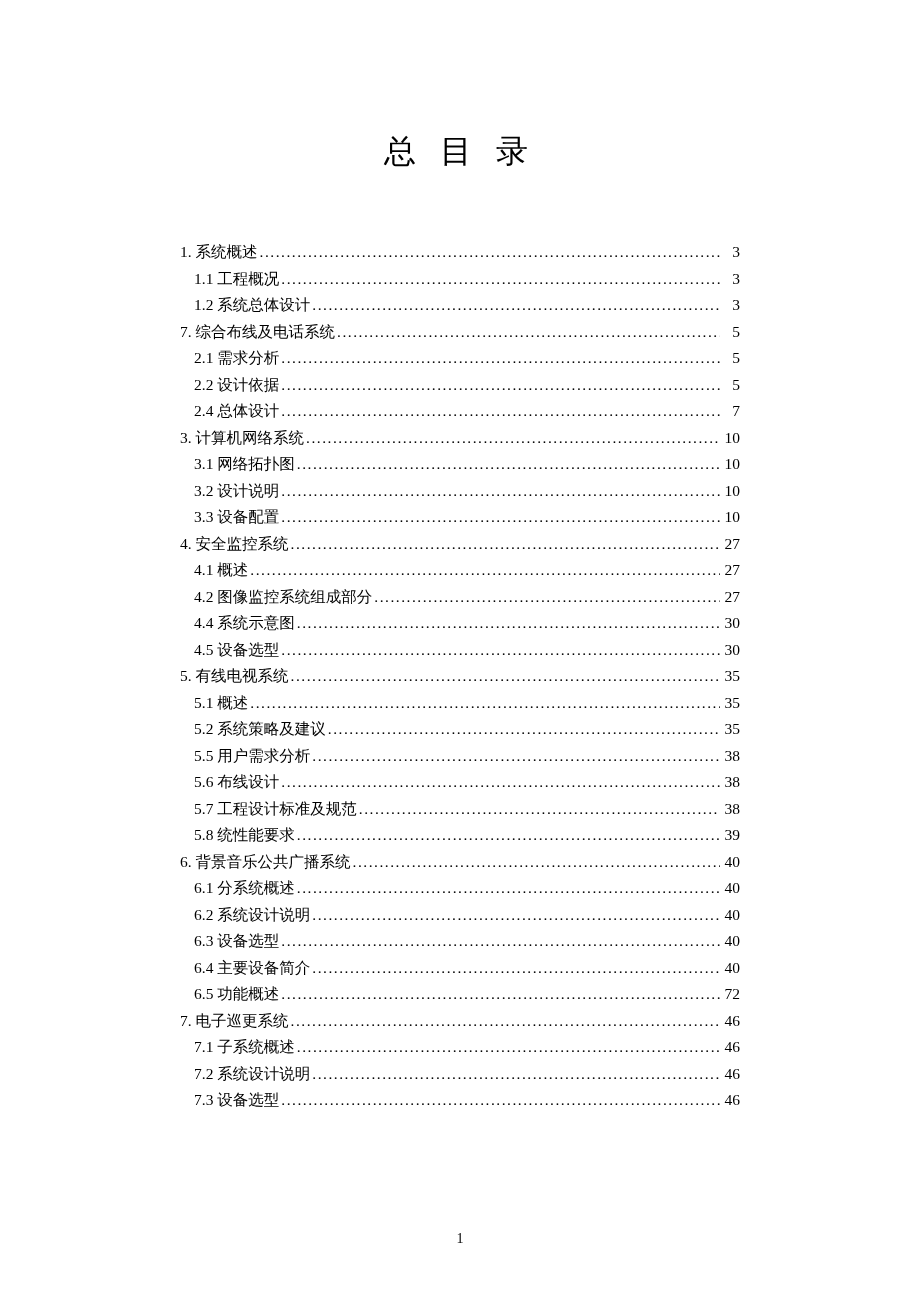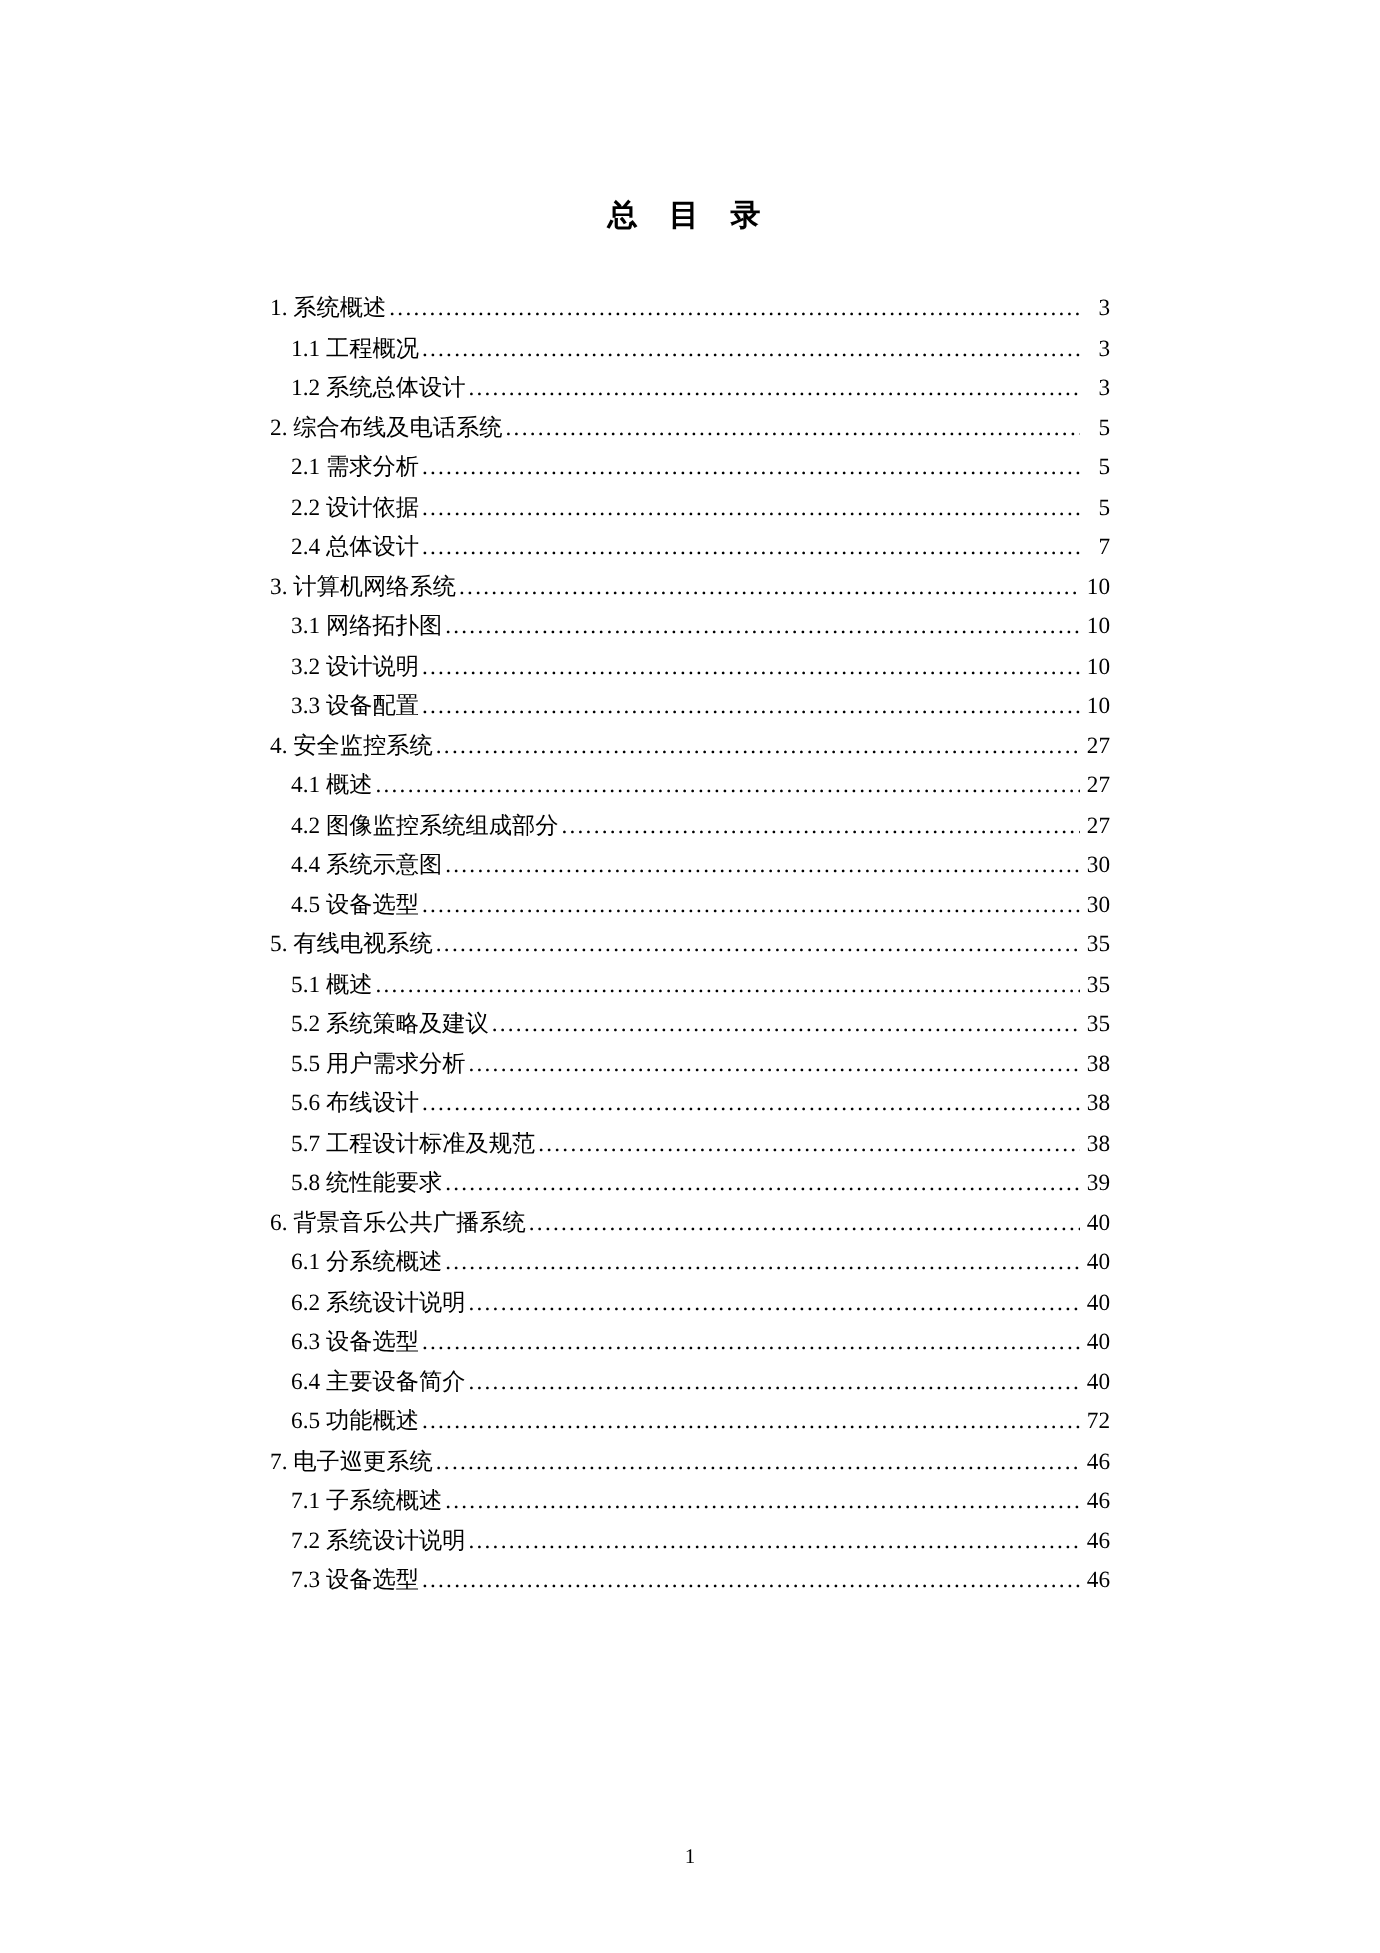--- a/index.html
+++ b/index.html
@@ -10,24 +10,24 @@
     body {
       width: 920px;
       height: 1302px;
       background: #ffffff;
       font-family: "SimSun", "宋体", serif;
       padding: 130px 90px 60px 90px;
       position: relative;
     }
     .title {
       text-align: center;
-      font-size: 20px;
-      font-weight: bold;
+      font-size: 32px;
+      font-weight: normal;
       letter-spacing: 8px;
-      margin-bottom: 36px;
+      margin-bottom: 65px;
       font-family: "SimSun", "宋体", serif;
     }
     .toc {
       padding: 0 90px;
     }
     .toc-entry {
       display: flex;
       align-items: baseline;
       font-size: 15.5px;
       line-height: 26.5px;
@@ -86,21 +86,21 @@
       <span class="entry-label">1.1 工程概况</span>
       <span class="dots"></span>
       <span class="entry-page">3</span>
     </div>
     <div class="toc-entry level-2">
       <span class="entry-label">1.2 系统总体设计</span>
       <span class="dots"></span>
       <span class="entry-page">3</span>
     </div>
     <div class="toc-entry level-1">
-      <span class="entry-label">2.  综合布线及电话系统</span>
+      <span class="entry-label">7.  综合布线及电话系统</span>
       <span class="dots"></span>
       <span class="entry-page">5</span>
     </div>
     <div class="toc-entry level-2">
       <span class="entry-label">2.1 需求分析</span>
       <span class="dots"></span>
       <span class="entry-page">5</span>
     </div>
     <div class="toc-entry level-2">
       <span class="entry-label">2.2 设计依据</span>

